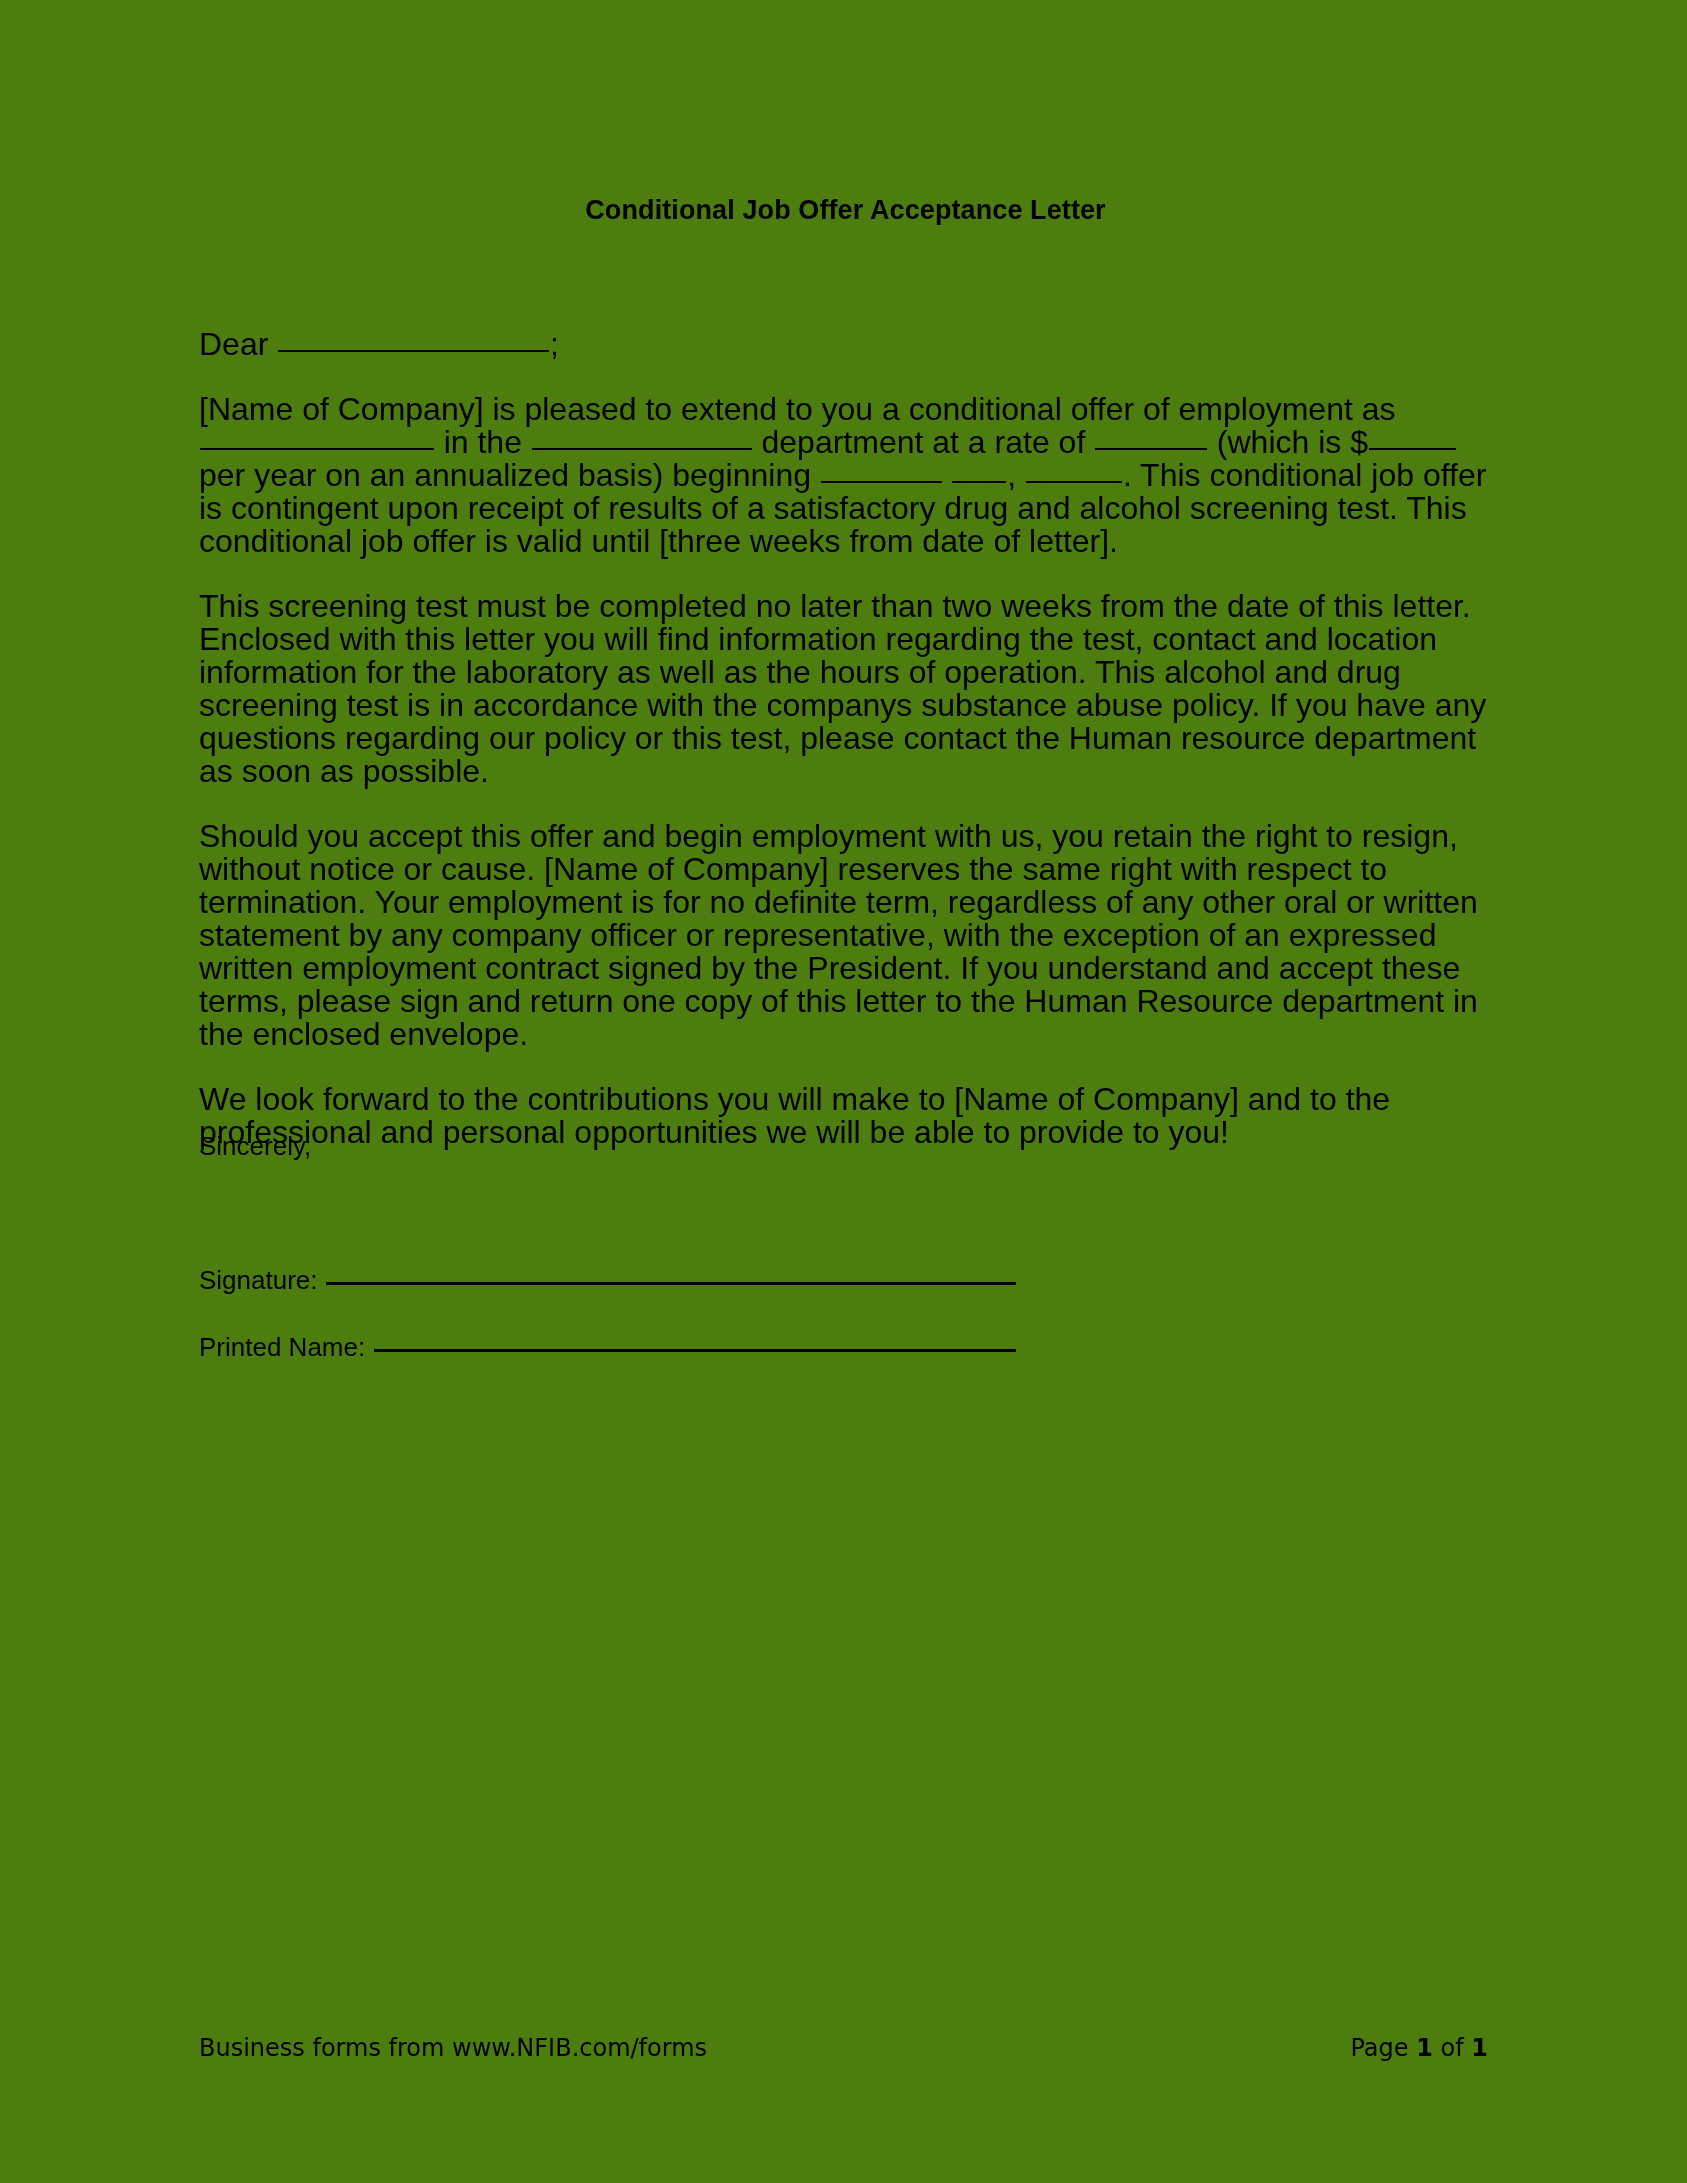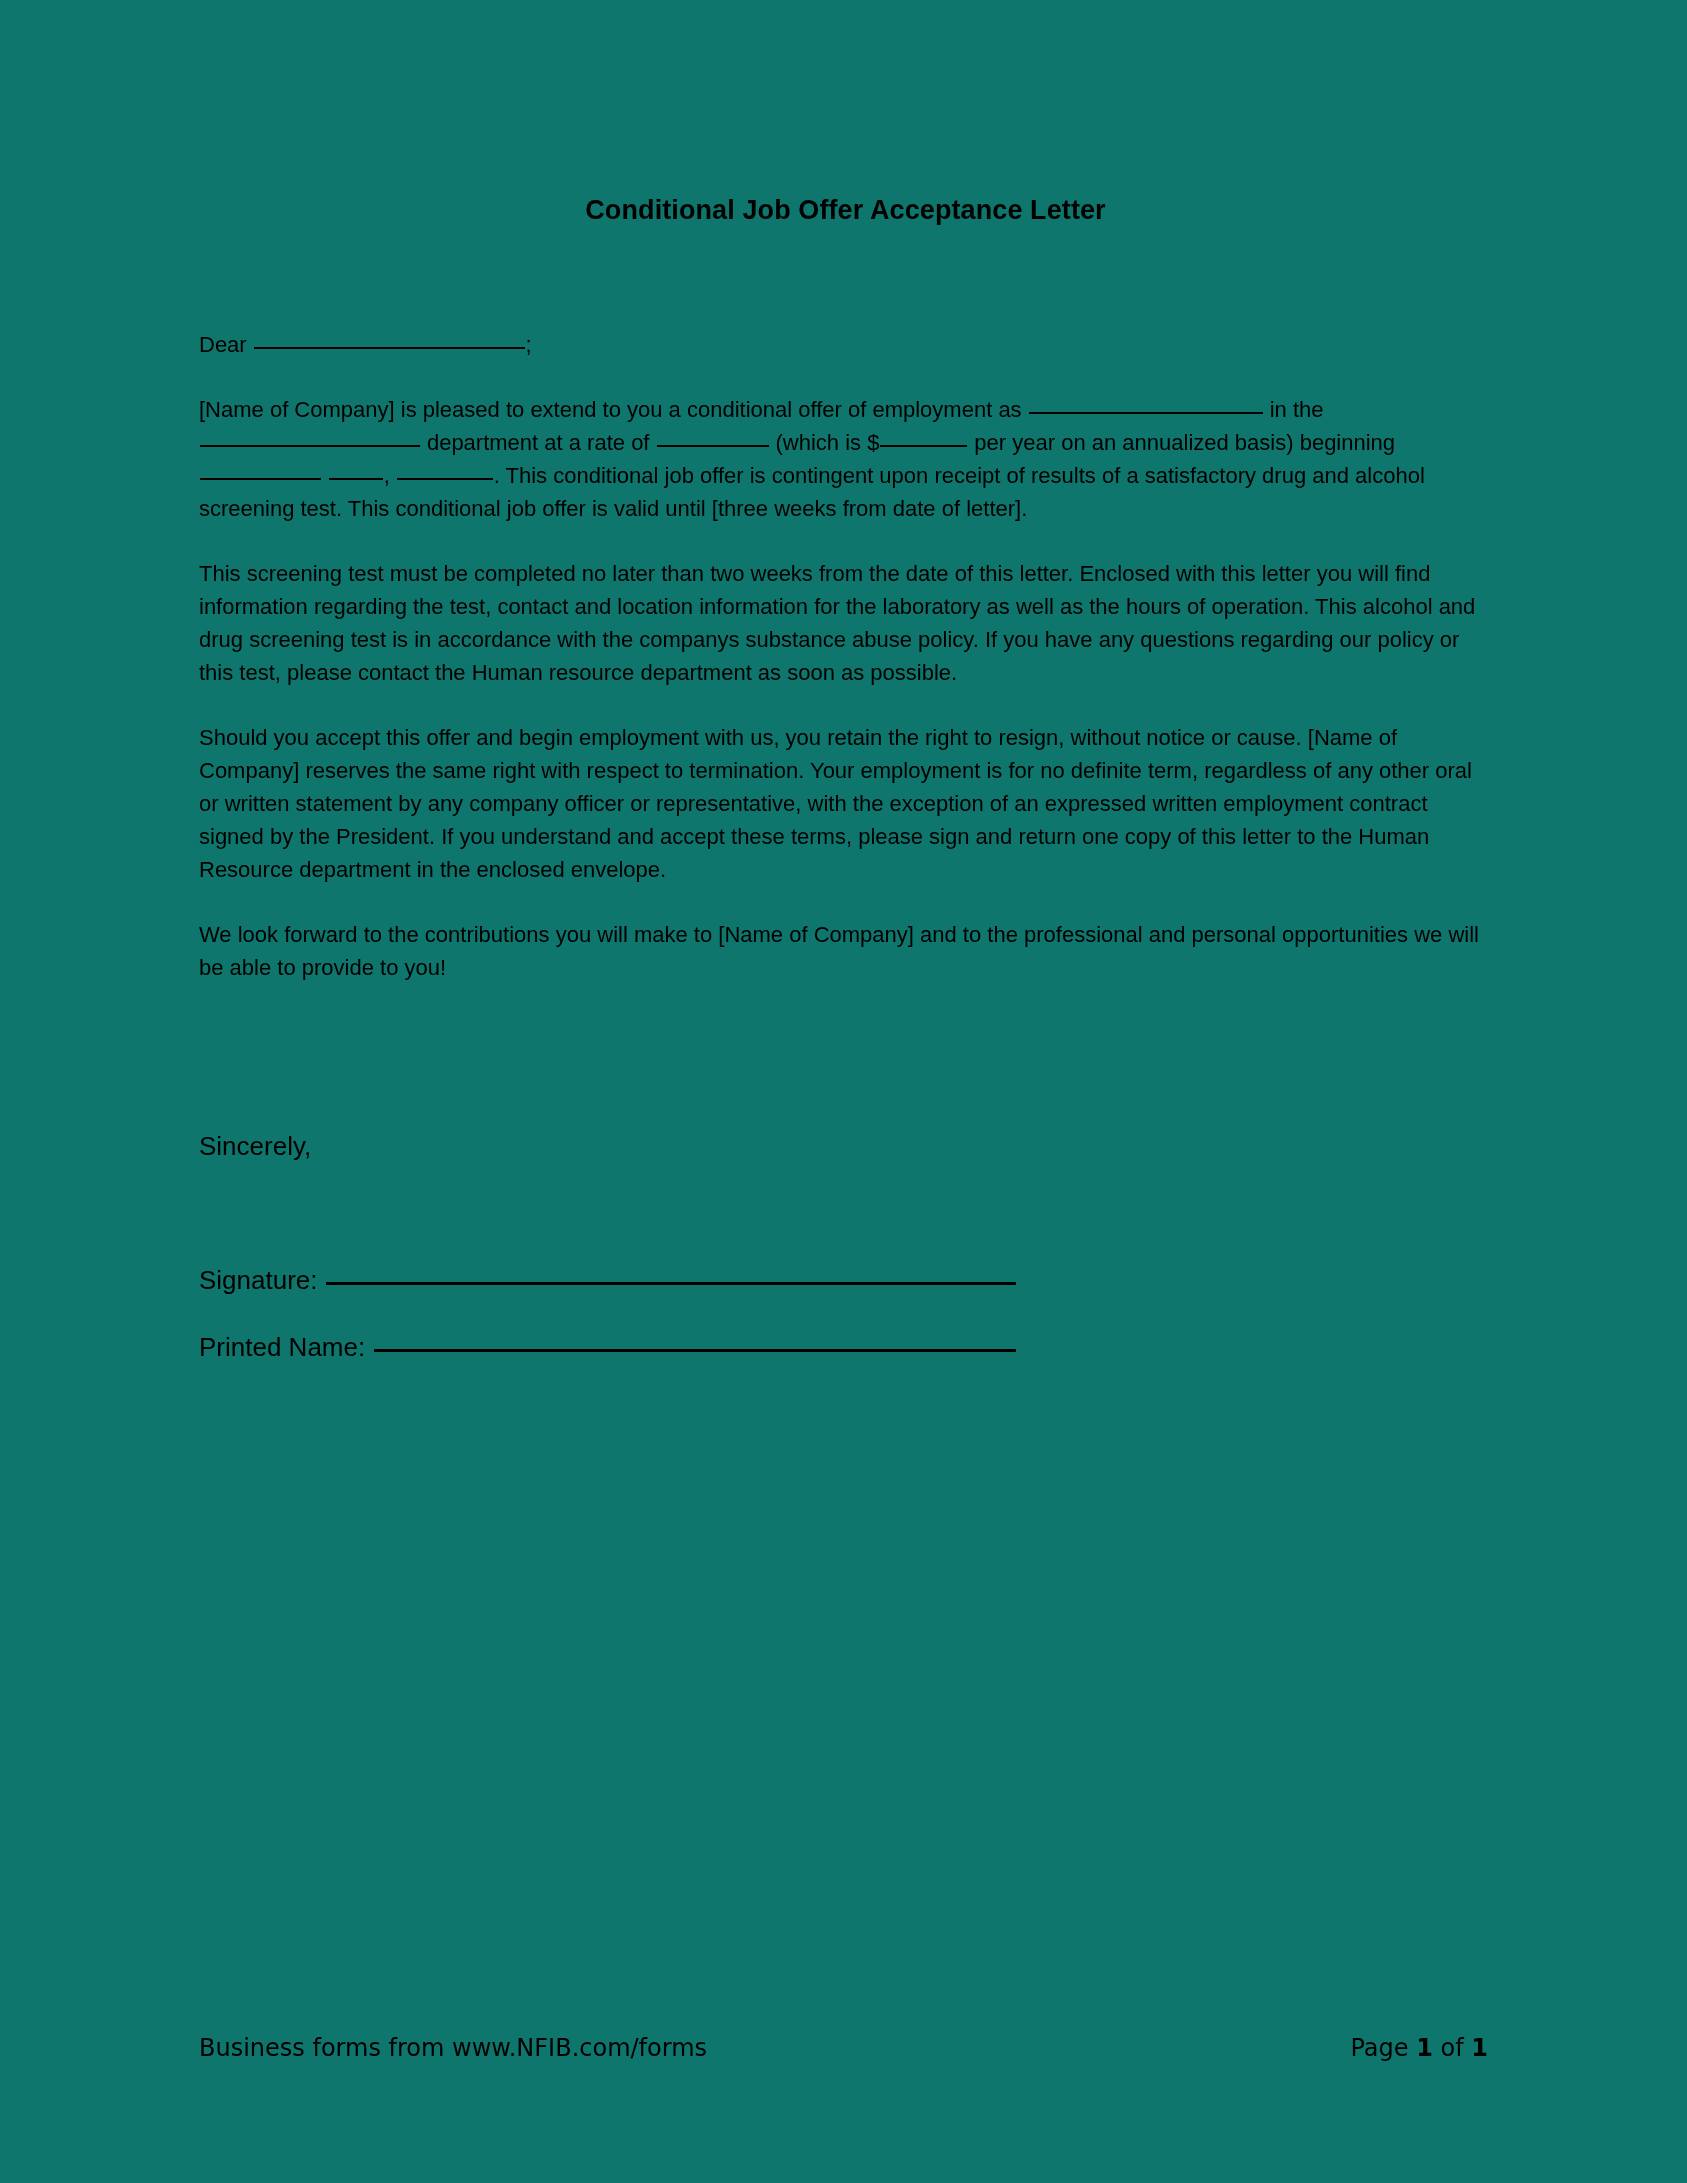--- a/index.html
+++ b/index.html
@@ -9,21 +9,21 @@
     background: #ffffff;
   }
   body {
     font-family: "Liberation Sans", sans-serif;
     color: #000000;
   }
   .page {
     position: relative;
     width: 1687px;
     height: 2184px;
-    background: #0f766e;
+    background: #4d7c0f;
     margin: 0 auto;
     overflow: hidden;
     box-sizing: border-box;
   }
   .content {
     position: absolute;
     left: 199px;
     top: 0;
     width: 1293px;
   }
@@ -40,21 +40,21 @@
     letter-spacing: 0.1px;
     line-height: 1.2;
   }
 
   
   .body-block {
     position: absolute;
     left: 0;
     top: 328px;
     width: 1293px;
-    font-size: 22px;
+    font-size: 32px;
     line-height: 33px;
   }
   .para {
     margin: 0 0 32px 0;
     text-align: left;
   }
   .para.tight { margin-bottom: 8px; }
 
   
   .blank {

